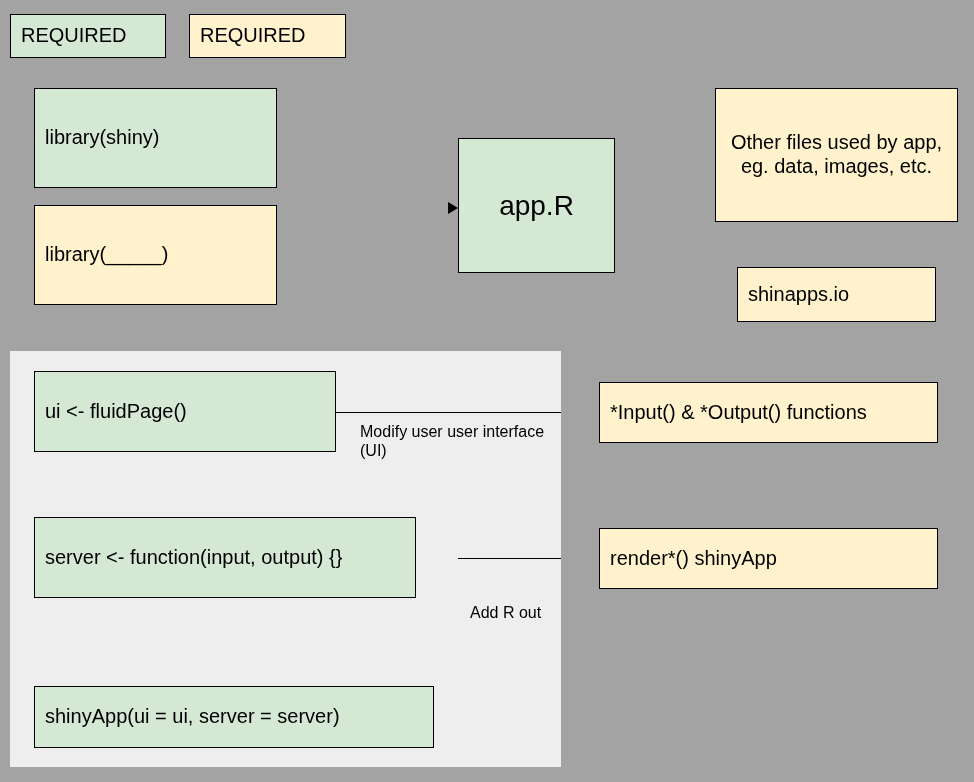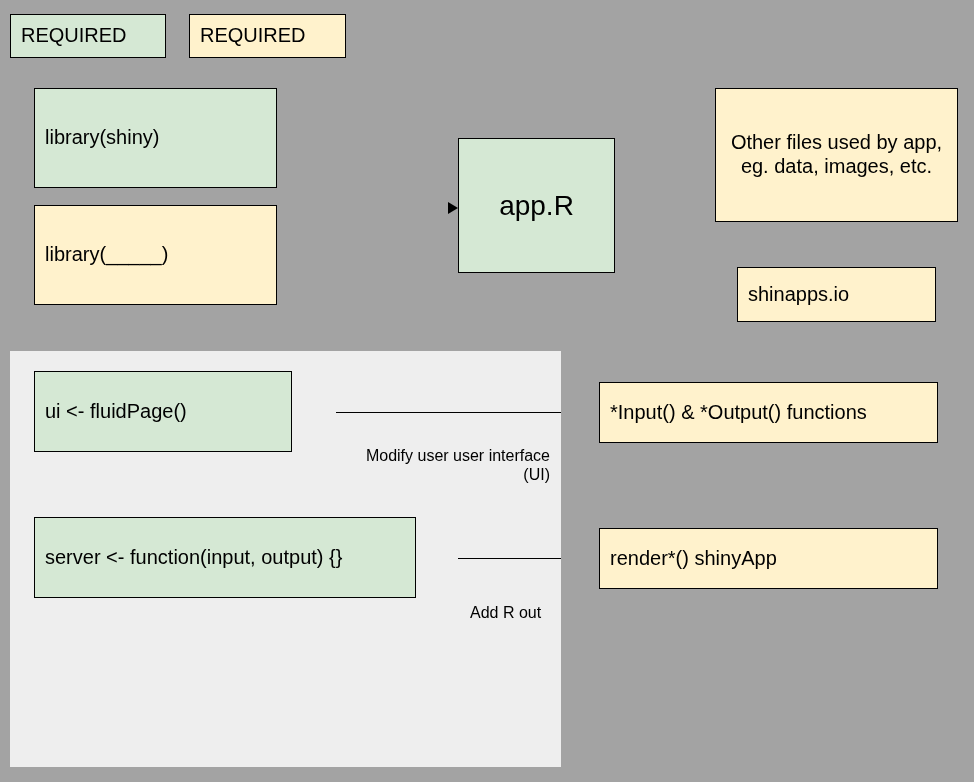--- a/index.html
+++ b/index.html
@@ -102,36 +102,39 @@
   <div class="box yellow bordered center" style="left:715px; top:88px; width:243px; height:134px; font-size:20px; padding:0 14px;">
     <span>Other files used by app, eg. data, images, etc.</span>
   </div>
 
   <div class="box yellow bordered left pad-l" style="left:737px; top:267px; width:199px; height:55px; font-size:20px;">
     <span>shinapps.io</span>
   </div>
 
   <div class="panel" style="left:10px; top:351px; width:551px; height:416px;">
 
-    <div class="box green bordered left pad-l" style="left:24px; top:20px; width:258px; height:81px; font-size:20px;">
+    <div class="box green bordered left pad-l" style="left:24px; top:20px; width:302px; height:81px; font-size:20px;">
       <span>ui &lt;- fluidPage()</span>
     </div>
 
     <div class="conn" style="left:326px; top:61px; width:225px;"></div>
 
-    <div class="edge-label" style="left:350px; top:95px; width:190px; font-size:16px;text-align:right;">Modify user user interface (UI)</div>
+    <div class="edge-label" style="left:350px; top:71px; width:190px; font-size:16px;">Modify user user interface (UI)</div>
 
     <div class="box green bordered left pad-l" style="left:24px; top:166px; width:382px; height:81px; font-size:20px;">
       <span>server &lt;- function(input, output) {}</span>
     </div>
 
     <div class="conn" style="left:448px; top:207px; width:103px;"></div>
 
     <div class="edge-label" style="left:460px; top:252px; width:120px; font-size:16px; white-space:nowrap;">Add R out</div>
 
+    <div class="box green bordered left pad-l" style="left:24px; top:335px; width:400px; height:62px; font-size:20px;">
+      <span>shinyApp(ui = ui, server = server)</span>
+    </div>
   </div>
 
   <div class="box yellow bordered left pad-l" style="left:599px; top:382px; width:339px; height:61px; font-size:20px;">
     <span>*Input() &amp; *Output() functions</span>
   </div>
 
   <div class="box yellow bordered left pad-l" style="left:599px; top:528px; width:339px; height:61px; font-size:20px;">
     <span>render*() shinyApp</span>
   </div>
 

